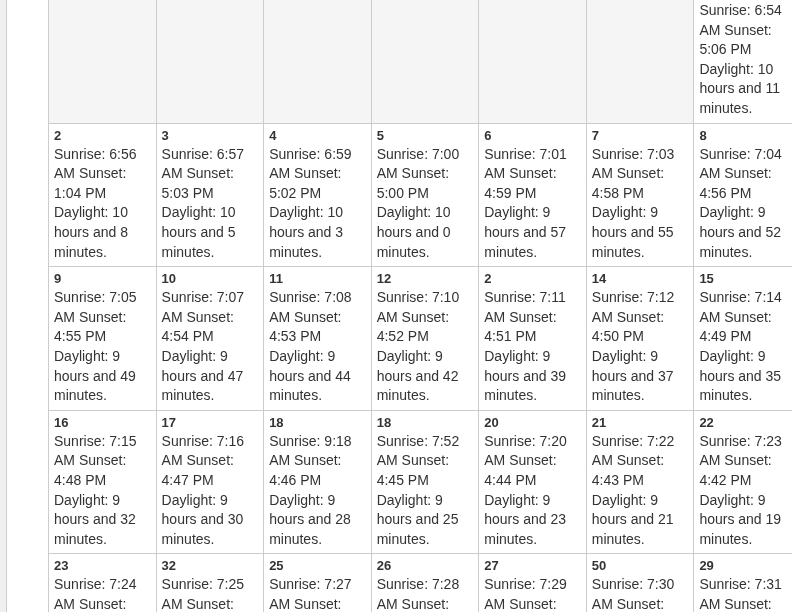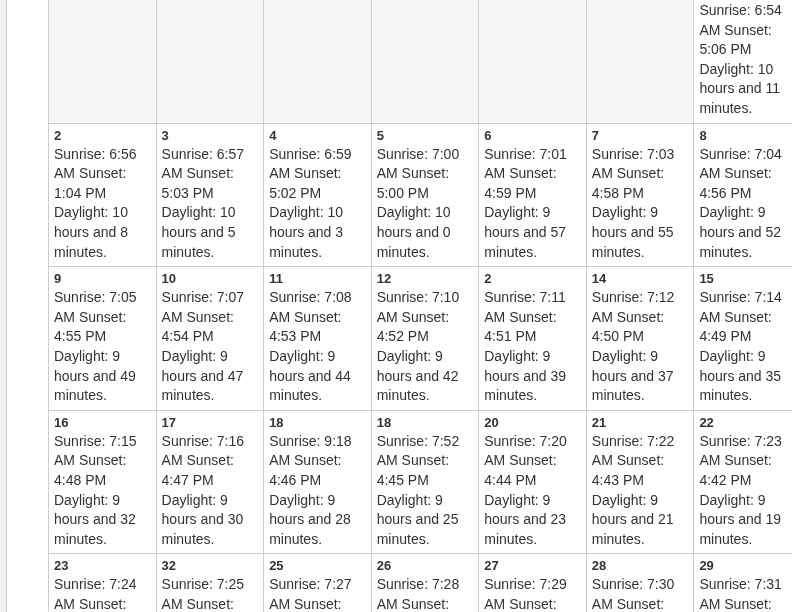--- a/index.html
+++ b/index.html
@@ -290,21 +290,21 @@
 Sunset: 4:40 PM
 Daylight: 9 hours and 11 minutes.</div>
           </td>
           <td>
             <span class="day-number">27</span>
             <div class="day-info">Sunrise: 7:29 AM
 Sunset: 4:55 PM
 Daylight: 9 hours and 10 minutes.</div>
           </td>
           <td>
-            <span class="day-number">28</span>
+            <span class="day-number">50</span>
             <div class="day-info">Sunrise: 7:30 AM
 Sunset: 4:39 PM
 Daylight: 9 hours and 8 minutes.</div>
           </td>
           <td>
             <span class="day-number">29</span>
             <div class="day-info">Sunrise: 7:31 AM
 Sunset: 4:38 PM
 Daylight: 9 hours and 6 minutes.</div>
           </td>

